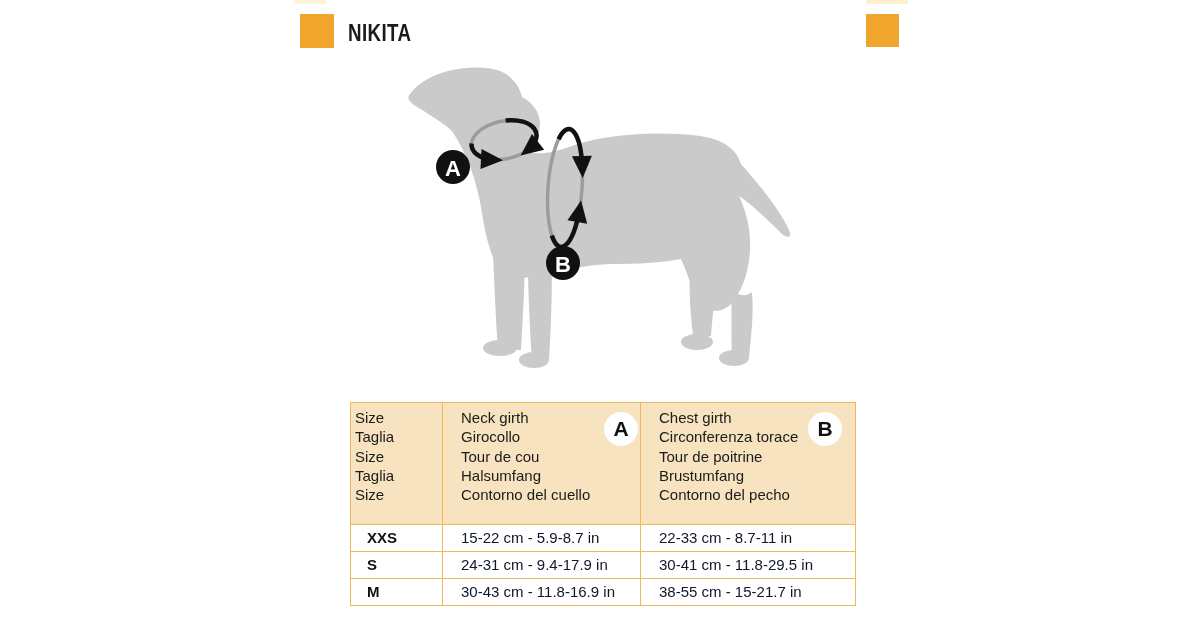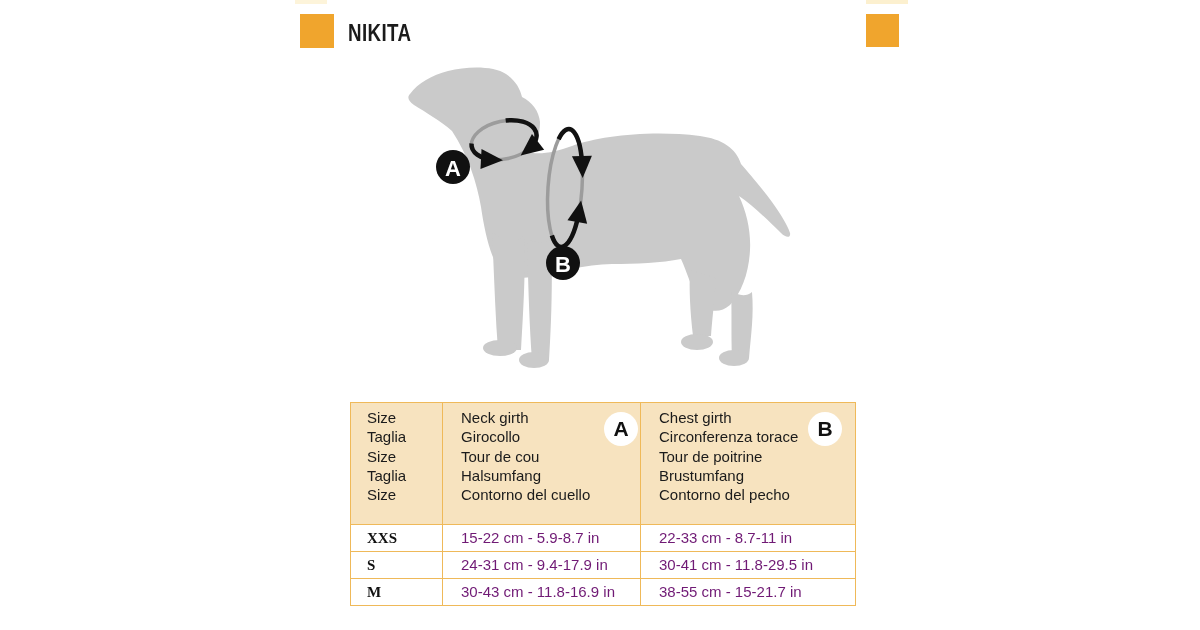--- a/index.html
+++ b/index.html
@@ -26,29 +26,29 @@
     table-layout:fixed;font-size:15px;
   }
   #size-table td{border:1.5px solid #efb959;vertical-align:top;overflow:hidden;}
   #size-table col.c1{width:92px;}
   #size-table col.c2{width:198px;}
   #size-table col.c3{width:215px;}
   tr.head td{
     background:#f7e3bf;height:100px;padding:5px 0 0 18px;line-height:19.3px;
     white-space:pre-line;position:relative;font-weight:normal;color:#1b1b1b;
   }
-  tr.head td.size-col{padding-left:16px;margin-left:32px;}
+  tr.head td.size-col{padding-left:4px;margin-left:32px;}
   .badge{
     position:absolute;width:34px;height:34px;border-radius:50%;background:#ffffff;
     color:#111;font-weight:bold;font-size:21px;line-height:34px;text-align:center;top:9px;
   }
   #badge-a{right:2px;}
   #badge-b{right:13px;}
-  tr.data td{height:24px;background:#ffffff;line-height:24px;color:#701a75;}
-  tr.data td.size-col{padding-left:16px;font-weight:bold;color:#111;font-family:Liberation Serif, serif;}
+  tr.data td{height:24px;background:#ffffff;line-height:24px;color:#0f172a;}
+  tr.data td.size-col{padding-left:16px;font-weight:bold;color:#111;}
   tr.data td.val{padding-left:18px;white-space:nowrap;}
 </style>
 </head>
 <body>
 
 <div id="page">
 
   <div id="strip-left" class="accent-strip"></div>
   <div id="strip-right" class="accent-strip"></div>
   <div id="square-left" class="accent-square"></div>

